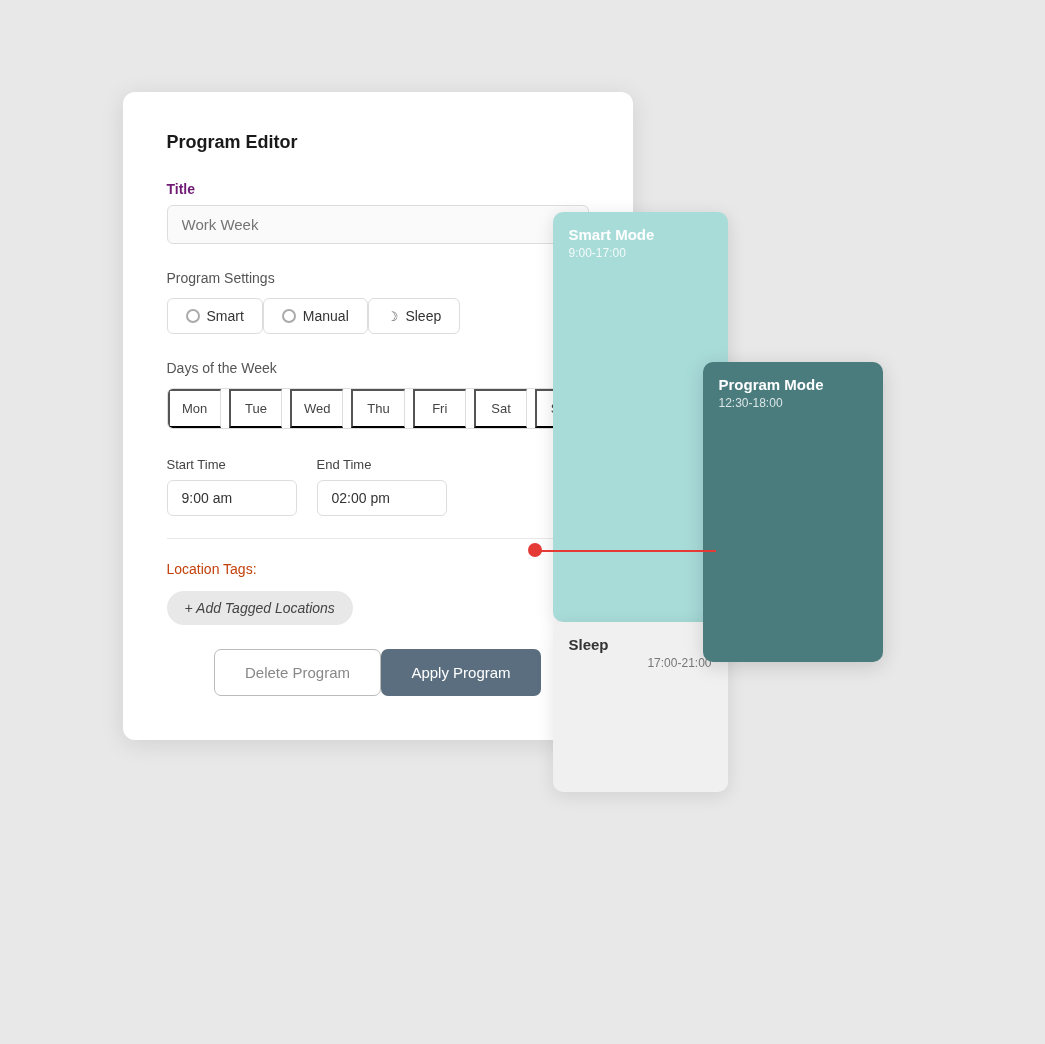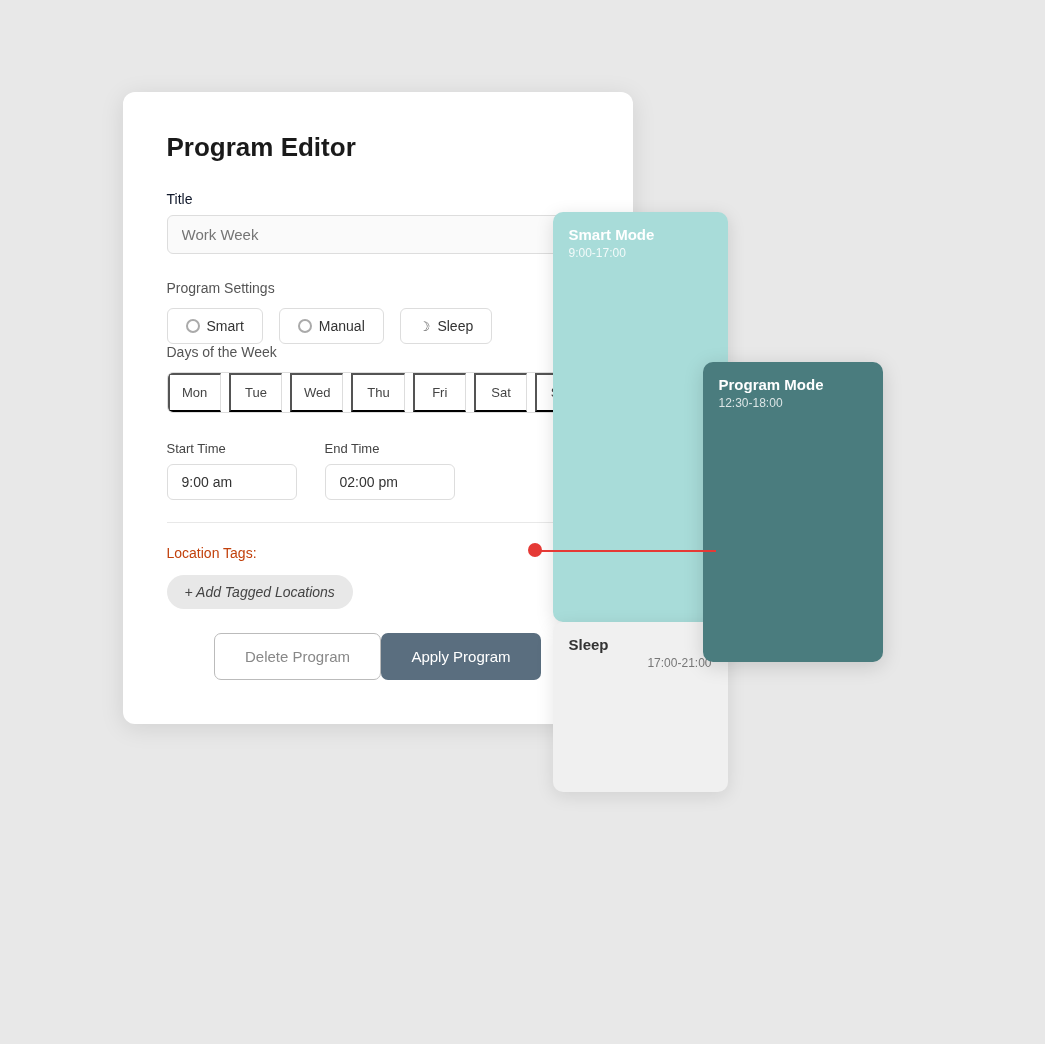--- a/index.html
+++ b/index.html
@@ -24,51 +24,52 @@
       top: 0;
       left: 0;
       width: 510px;
       background: #fff;
       border-radius: 12px;
       box-shadow: 0 4px 24px rgba(0,0,0,0.10);
       padding: 40px 44px 44px 44px;
       z-index: 2;
     }
     .card-title {
-      font-size: 26px;
+      font-size: 18px;
       font-weight: 700;
       color: #1a1a1a;
       margin-bottom: 28px;
     }
     .field-label {
       font-size: 14px;
-      color: #0f172a;
+      color: #701a75;
       margin-bottom: 8px;
-      font-weight: 400;
+      font-weight: 700;
     }
     .text-input {
       width: 100%;
       border: 1.5px solid #ddd;
       border-radius: 6px;
       padding: 10px 14px;
       font-size: 15px;
       color: #aaa;
       outline: none;
       margin-bottom: 26px;
       background: #fafafa;
     }
     .section-label {
       font-size: 14px;
       color: #555;
       margin-bottom: 12px;
       font-weight: 400;
     }
     .program-settings {
       display: flex;
-      gap: 16px;
+      gap: 0;
+      margin-bottom: 26px;
     }
     .setting-btn {
       display: flex;
       align-items: center;
       gap: 7px;
       border: 1.5px solid #ddd;
       border-radius: 6px;
       padding: 9px 18px;
       font-size: 14px;
       color: #333;
@@ -100,21 +101,21 @@
       text-align: center;
       font-size: 13px;
       color: #444;
       border-right: 1.5px solid #ddd;
       background: #fff;
       cursor: pointer;
     }
     .day-btn:last-child { border-right: none; }
     .time-section {
       display: flex;
-      gap: 28px;
+      gap: 20px;
       margin-bottom: 10px;
       align-items: flex-end;
     }
     .time-field { display: flex; flex-direction: column; gap: 8px; }
     .time-label { font-size: 13px; color: #444; font-weight: 500; }
     .time-input {
       border: 1.5px solid #ddd;
       border-radius: 6px;
       padding: 9px 14px;
       font-size: 14px;

